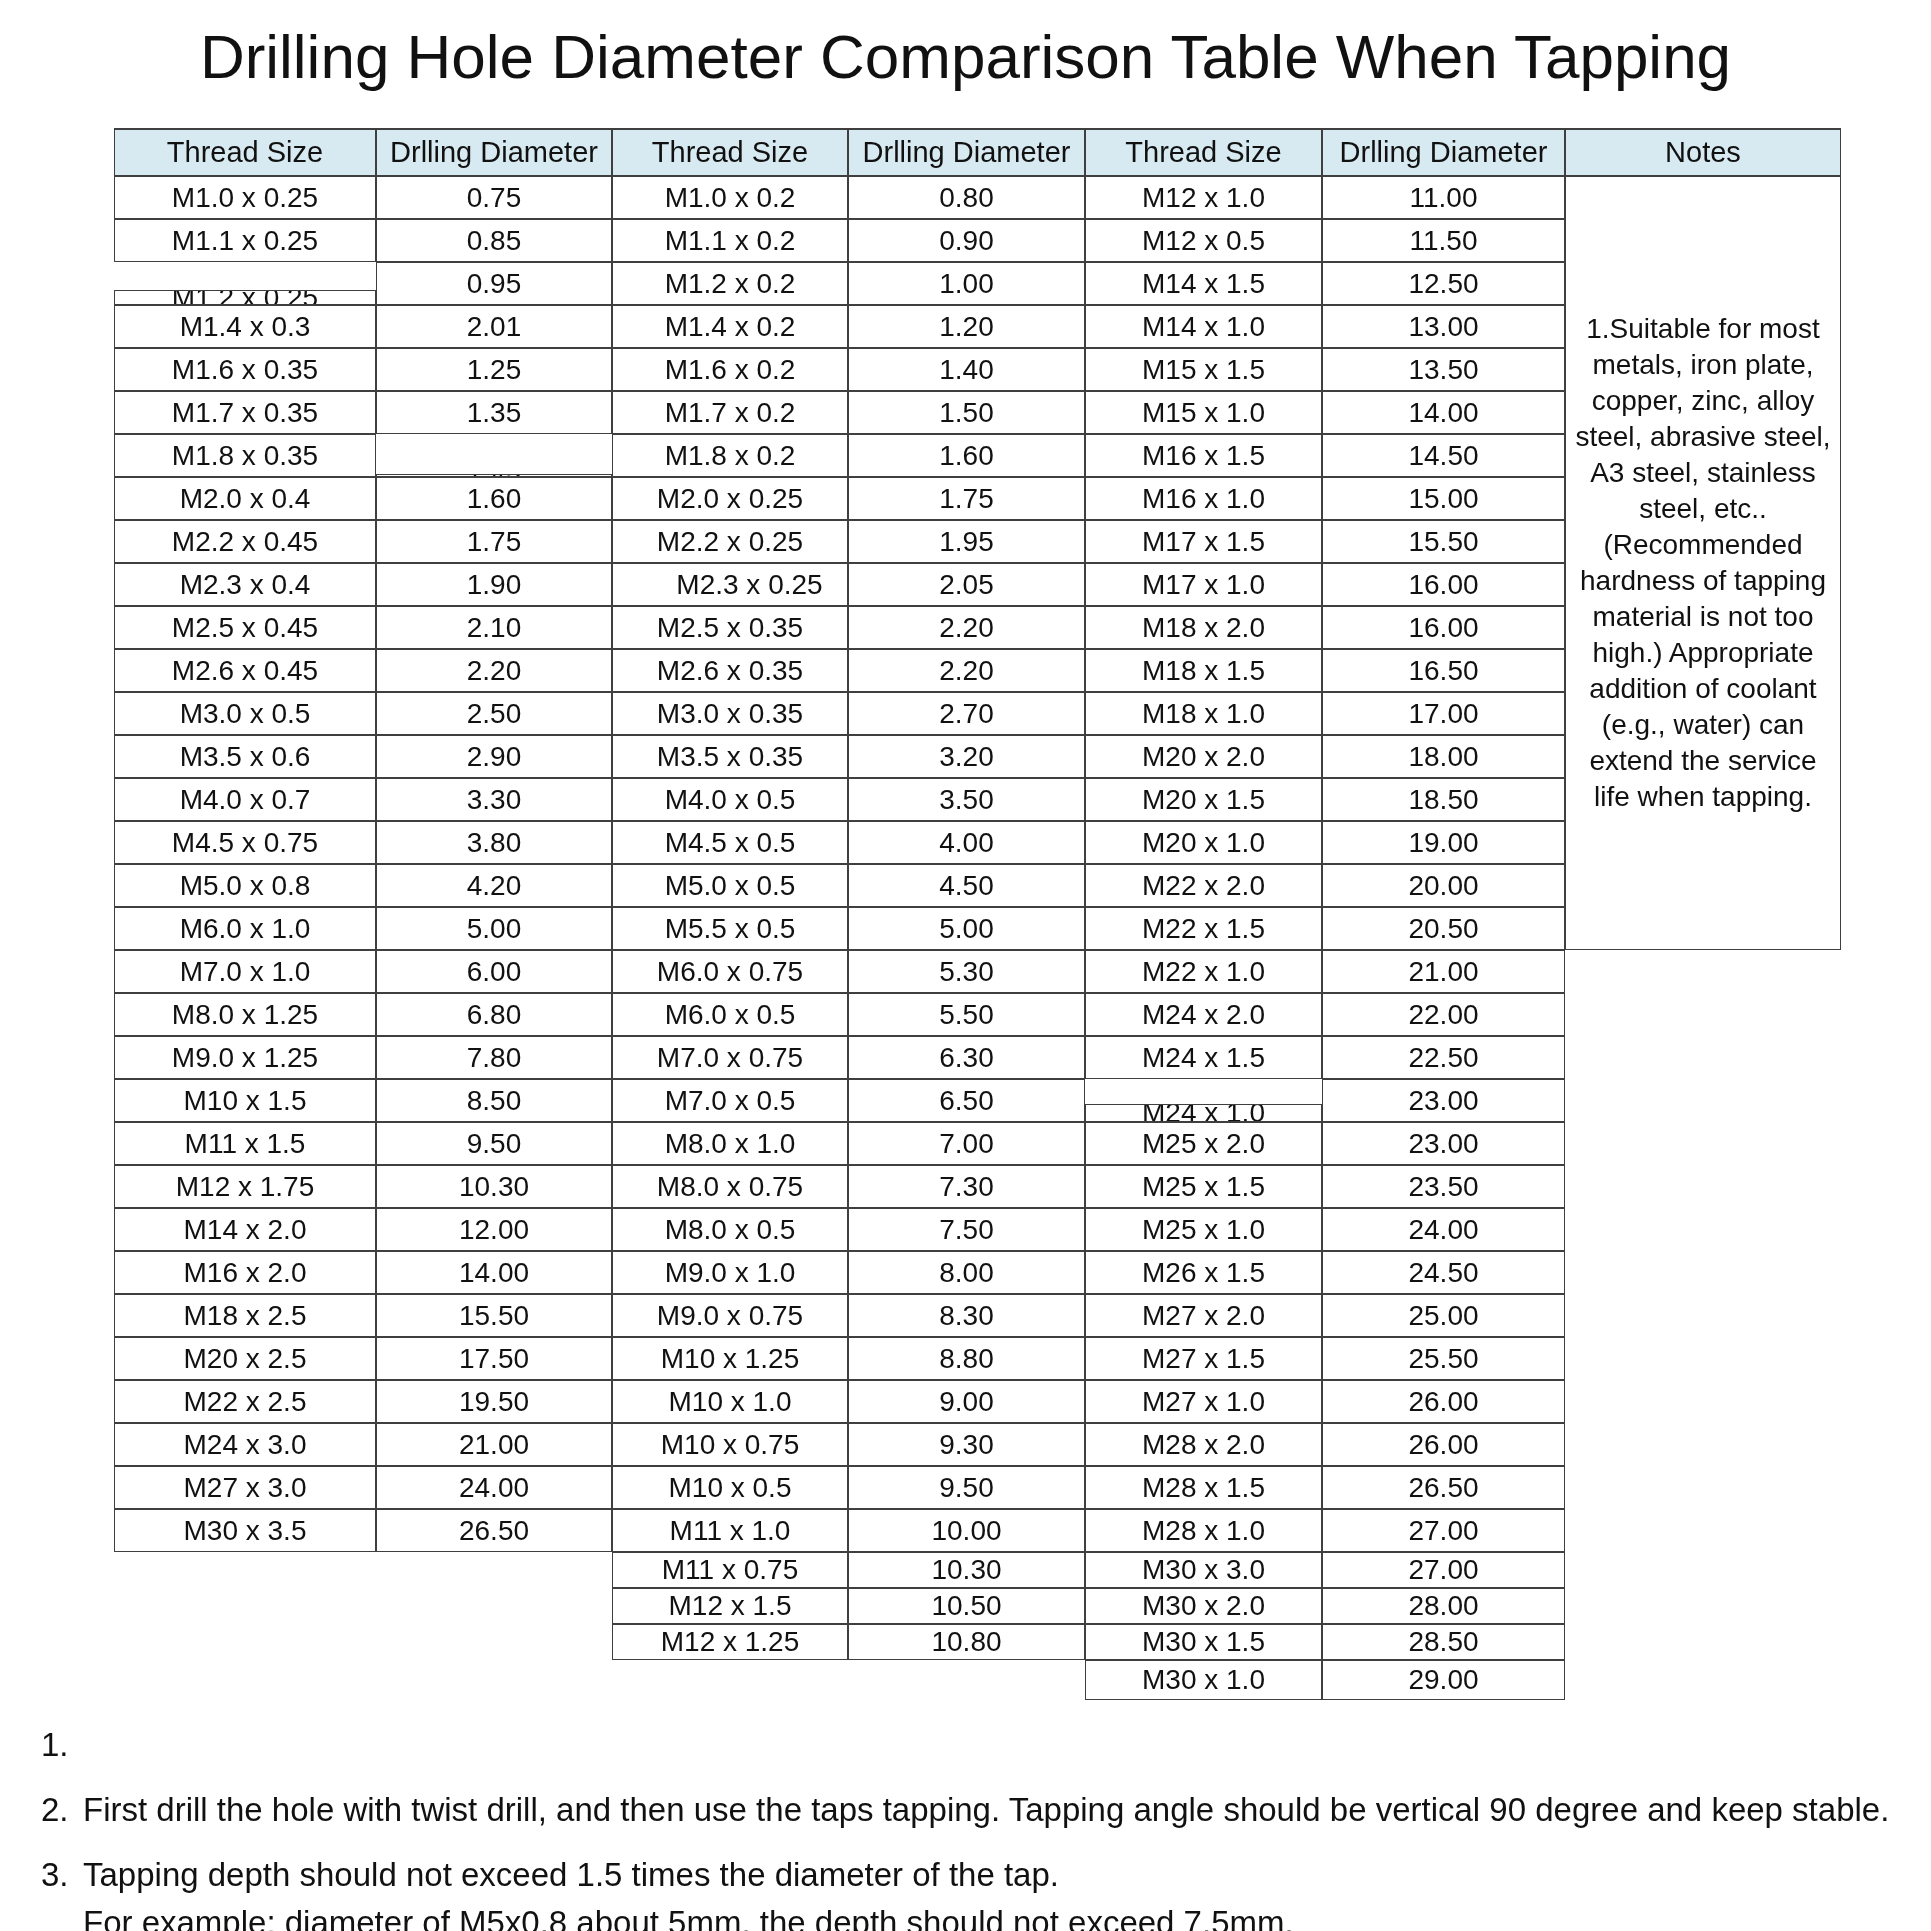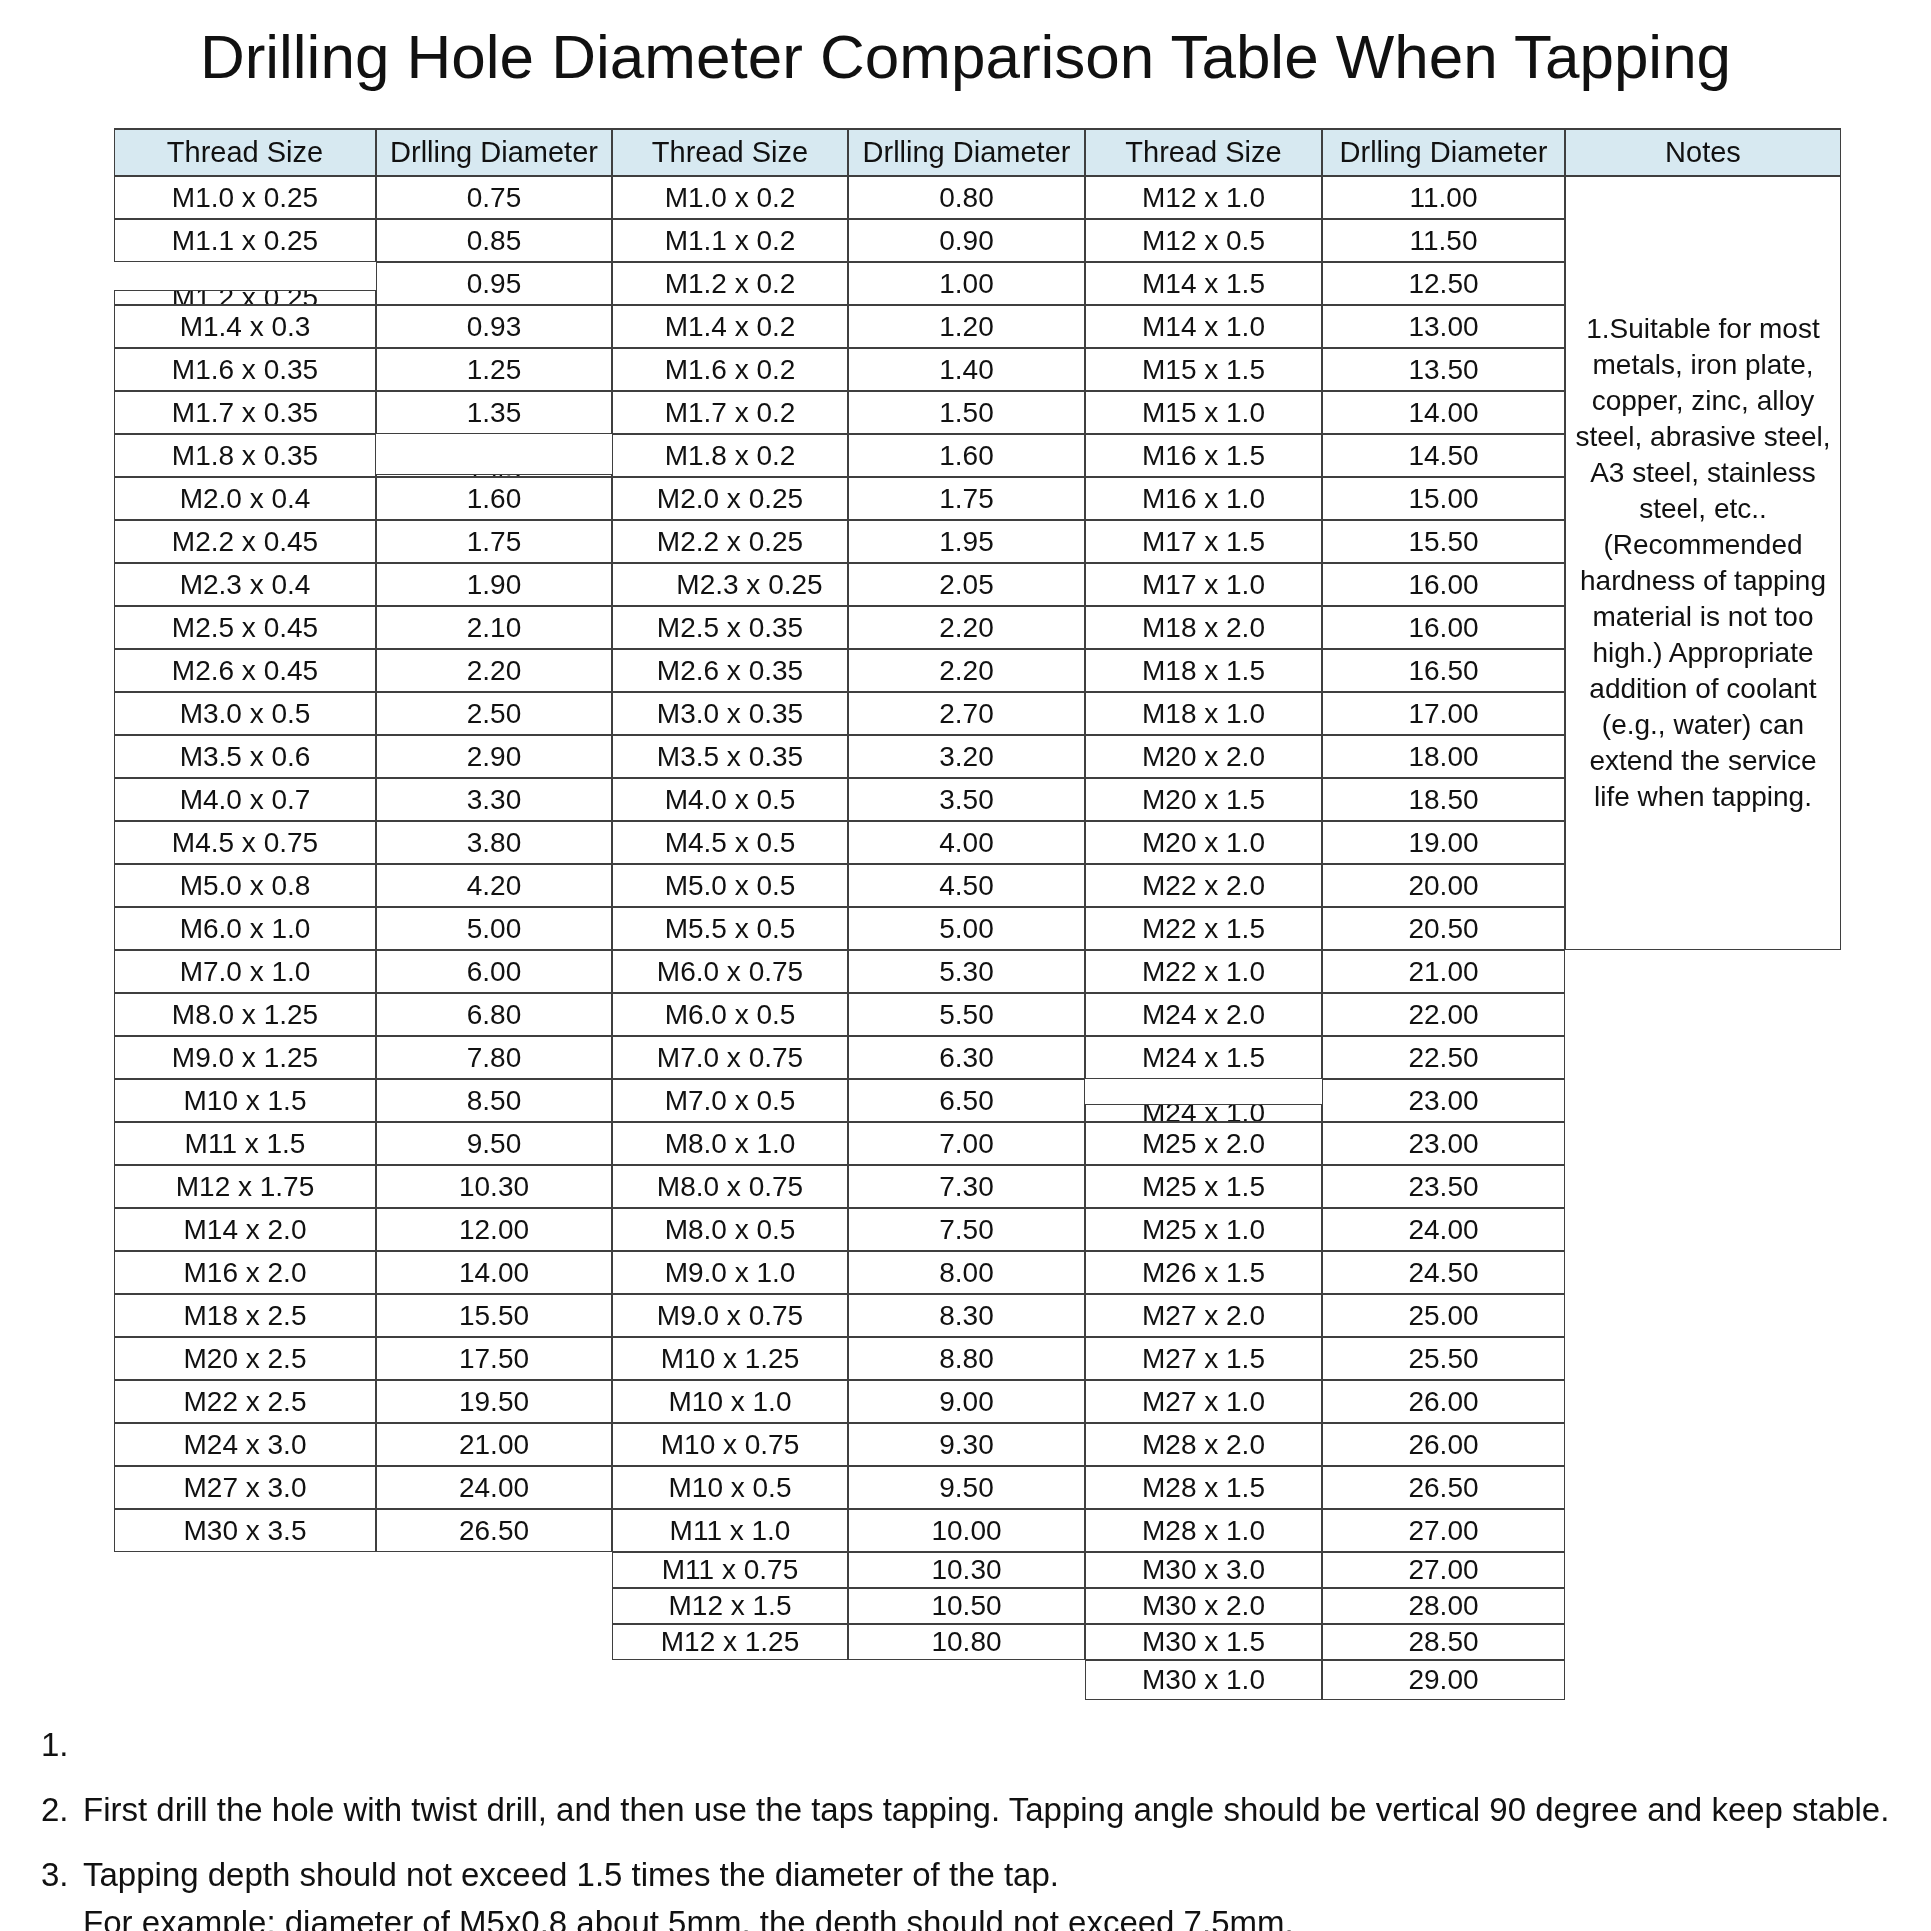--- a/index.html
+++ b/index.html
@@ -82,21 +82,21 @@
       <div class="cell hcell" style="grid-area: 1 / 5;">Thread Size</div>
       <div class="cell hcell" style="grid-area: 1 / 6;">Drlling Diameter</div>
       <div class="cell hcell" style="grid-area: 1 / 7;">Notes</div>
       <div class="cell" style="grid-area: 2 / 1;">M1.0 x 0.25</div>
       <div class="cell" style="grid-area: 2 / 2;">0.75</div>
       <div class="cell" style="grid-area: 3 / 1;">M1.1 x 0.25</div>
       <div class="cell" style="grid-area: 3 / 2;">0.85</div>
       <div class="cell" style="grid-area: 4 / 1; margin-top: 28px;">M1.2 x 0.25</div>
       <div class="cell" style="grid-area: 4 / 2;">0.95</div>
       <div class="cell" style="grid-area: 5 / 1;">M1.4 x 0.3</div>
-      <div class="cell" style="grid-area: 5 / 2;">0.93</div>
+      <div class="cell" style="grid-area: 5 / 2;">2.01</div>
       <div class="cell" style="grid-area: 6 / 1;">M1.6 x 0.35</div>
       <div class="cell" style="grid-area: 6 / 2;">1.25</div>
       <div class="cell" style="grid-area: 7 / 1;">M1.7 x 0.35</div>
       <div class="cell" style="grid-area: 7 / 2;">1.35</div>
       <div class="cell" style="grid-area: 8 / 1;">M1.8 x 0.35</div>
       <div class="cell" style="grid-area: 8 / 2; margin-top: 40px;">1.45</div>
       <div class="cell" style="grid-area: 9 / 1;">M2.0 x 0.4</div>
       <div class="cell" style="grid-area: 9 / 2;">1.60</div>
       <div class="cell" style="grid-area: 10 / 1;">M2.2 x 0.45</div>
       <div class="cell" style="grid-area: 10 / 2;">1.75</div>

